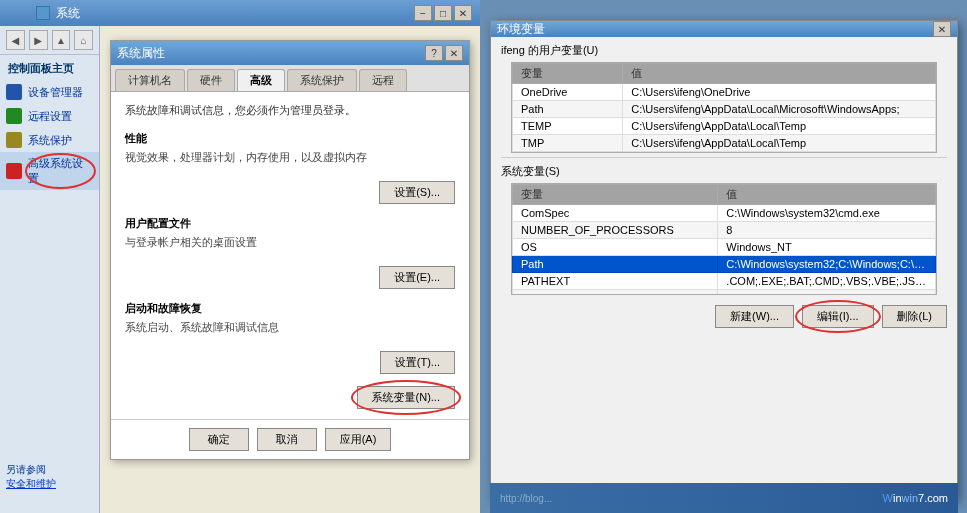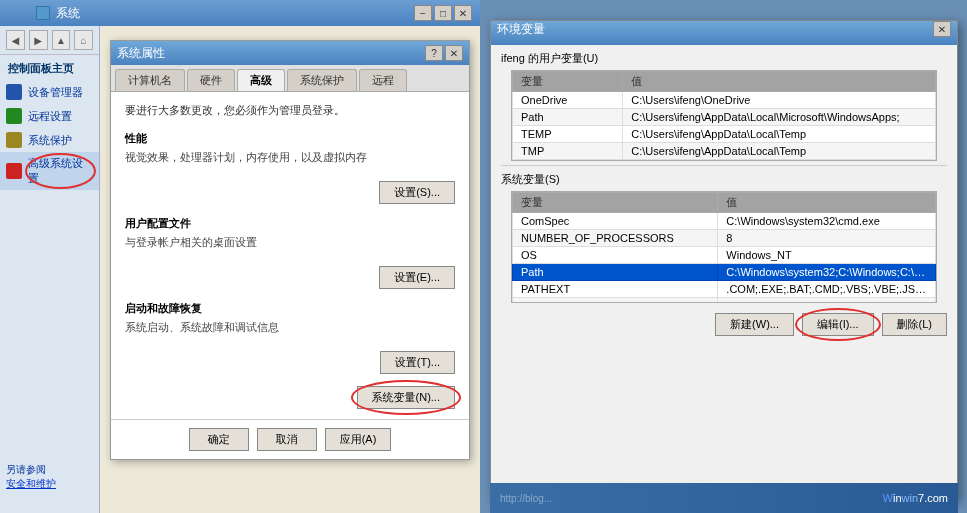--- a/index.html
+++ b/index.html
@@ -264,23 +264,23 @@
       width: 468px;
       height: 480px;
       background: #f0f0f0;
       border: 1px solid #888;
       box-shadow: 3px 3px 10px rgba(0,0,0,0.4);
     }
 
     .env-title-bar {
       background: linear-gradient(to bottom, #6fa8d8, #4a82c0);
       color: white;
-      height: 24px;
-      display: flex;
-      align-items: flex-start;
+      height: 16px;
+      display: flex;
+      align-items: center;
       padding: 0 6px;
       justify-content: space-between;
     }
 
     .env-section {
       padding: 6px 10px 4px;
     }
 
     .env-section-title {
       font-size: 11px;
@@ -487,21 +487,21 @@
 
   <div class="tabs-bar">
     <div class="tab">计算机名</div>
     <div class="tab">硬件</div>
     <div class="tab active">高级</div>
     <div class="tab">系统保护</div>
     <div class="tab">远程</div>
   </div>
 
   <div class="dialog-content">
-    <div class="dialog-warning">要进行大多数更改，您必须作为管理员登录。</div>
+    <div class="dialog-warning">系统故障和调试信息，您必须作为管理员登录。</div>
 
     <div class="dialog-section">
       <div class="dialog-section-title">性能</div>
       <div class="dialog-section-desc">视觉效果，处理器计划，内存使用，以及虚拟内存</div>
       <div class="dialog-btn-right">
         <button class="dialog-btn">设置(S)...</button>
       </div>
     </div>
 
     <div class="dialog-section">

